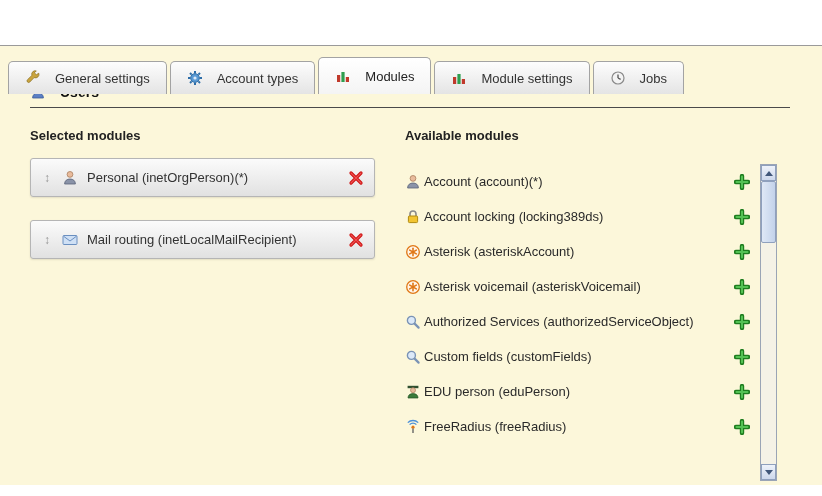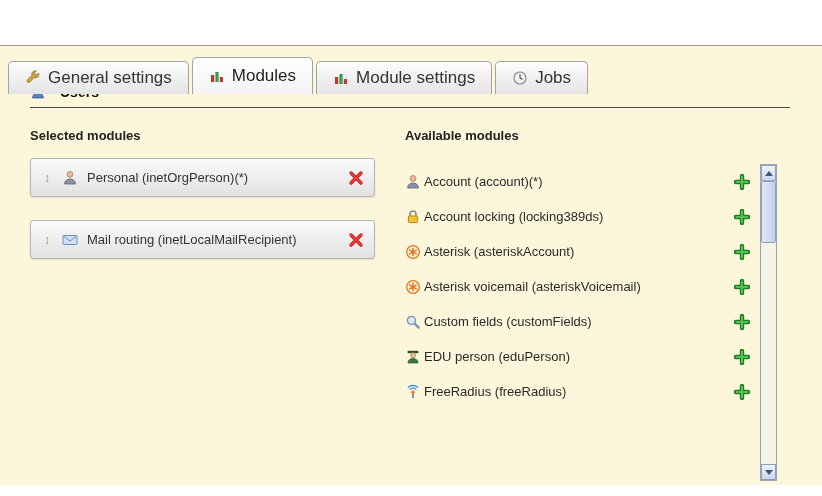--- a/index.html
+++ b/index.html
@@ -10,26 +10,26 @@
     overflow: hidden;
   }
   .page { position: relative; width: 822px; height: 496px; background: #ffffff; overflow: hidden; }
 
   
   .tabbar {
     position: absolute; top: 9px; left: 8px;
     display: flex; align-items: flex-end; gap: 3px; z-index: 3;
   }
   .tab {
-    display: flex; align-items: center; gap: 7px;
+    display: flex; align-items: center; gap: 14px;
     height: 33px; padding: 0 16px;
     background: linear-gradient(#fdfdfd, #e4e4e4);
     border: 1px solid #a3a3a3; border-bottom: none;
     border-radius: 5px 5px 0 0;
-    font-size: 17px; color: #333; cursor: pointer;
+    font-size: 13px; color: #333; cursor: pointer;
     white-space: nowrap;
   }
   .tab.active {
     height: 37px;
     background: linear-gradient(#ffffff, #f4f4f4);
     position: relative; z-index: 4;
     color: #222;
     margin-top: 48px;
   }
   .icon16 { width: 16px; height: 16px; flex: 0 0 16px; display: inline-block; }
@@ -125,20 +125,39 @@
 
     <div class="tab">
       <span class="icon16">
         <svg viewBox="0 0 16 16">
             <path d="M13.8 3.2a3.5 3.5 0 01-4.7 4.4L4.8 12a1.6 1.6 0 11-2.3-2.3l4.4-4.3A3.5 3.5 0 0111.3.9L9.4 2.8l1.9 1.9z" fill="#c9a43e" stroke="#8a6d1d" stroke-width="0.7"></path>
           </svg>
       </span>
       <span>General settings</span>
     </div>
 
+    <div class="tab">
+      <span class="icon16">
+        <svg viewBox="0 0 16 16">
+          <g stroke="#2d6da8" stroke-width="2">
+              <line x1="8" y1="1" x2="8" y2="3.5"></line>
+              <line x1="8" y1="12.5" x2="8" y2="15"></line>
+              <line x1="1" y1="8" x2="3.5" y2="8"></line>
+              <line x1="12.5" y1="8" x2="15" y2="8"></line>
+              <line x1="3" y1="3" x2="4.6" y2="4.6"></line>
+              <line x1="11.4" y1="11.4" x2="13" y2="13"></line>
+              <line x1="3" y1="13" x2="4.6" y2="11.4"></line>
+              <line x1="11.4" y1="4.6" x2="13" y2="3"></line>
+            </g>
+          <circle cx="8" cy="8" r="4.3" fill="#5b9bd5" stroke="#2d6da8"></circle>
+          <circle cx="8" cy="8" r="1.6" fill="#dceafa"></circle>
+        </svg>
+      </span>
+      <span>Account types</span>
+    </div>
 
     <div class="tab active">
       <span class="icon16">
         <svg viewBox="0 0 16 16">
             <rect x="2" y="7" width="3.2" height="7" fill="#c0392b"></rect>
             <rect x="6.4" y="4" width="3.2" height="10" fill="#2e9e4f"></rect>
             <rect x="10.8" y="9" width="3.2" height="5" fill="#c0392b"></rect>
           </svg>
       </span>
       <span>Modules</span>
@@ -283,20 +302,35 @@
         </span>
         <span class="module-label">Asterisk voicemail (asteriskVoicemail)</span>
         <span class="action-btn">
           <svg viewBox="0 0 16 16">
               <path d="M8 2v12M2 8h12" stroke="#1f7d1f" stroke-width="4.4" stroke-linecap="round"></path>
               <path d="M8 2.5v11M2.5 8h11" stroke="#54c254" stroke-width="2" stroke-linecap="round"></path>
             </svg>
         </span>
       </div>
 
+      <div class="avail-row">
+        <span class="icon16">
+          <svg viewBox="0 0 16 16">
+              <circle cx="6.4" cy="6.4" r="4" fill="#dce9f8" stroke="#7a93b5" stroke-width="1.4"></circle>
+              <line x1="9.6" y1="9.6" x2="13.6" y2="13.6" stroke="#7a93b5" stroke-width="2.2" stroke-linecap="round"></line>
+            </svg>
+        </span>
+        <span class="module-label">Authorized Services (authorizedServiceObject)</span>
+        <span class="action-btn">
+          <svg viewBox="0 0 16 16">
+              <path d="M8 2v12M2 8h12" stroke="#1f7d1f" stroke-width="4.4" stroke-linecap="round"></path>
+              <path d="M8 2.5v11M2.5 8h11" stroke="#54c254" stroke-width="2" stroke-linecap="round"></path>
+            </svg>
+        </span>
+      </div>
 
       <div class="avail-row">
         <span class="icon16">
           <svg viewBox="0 0 16 16">
               <circle cx="6.4" cy="6.4" r="4" fill="#dce9f8" stroke="#7a93b5" stroke-width="1.4"></circle>
               <line x1="9.6" y1="9.6" x2="13.6" y2="13.6" stroke="#7a93b5" stroke-width="2.2" stroke-linecap="round"></line>
             </svg>
         </span>
         <span class="module-label">Custom fields (customFields)</span>
         <span class="action-btn">

